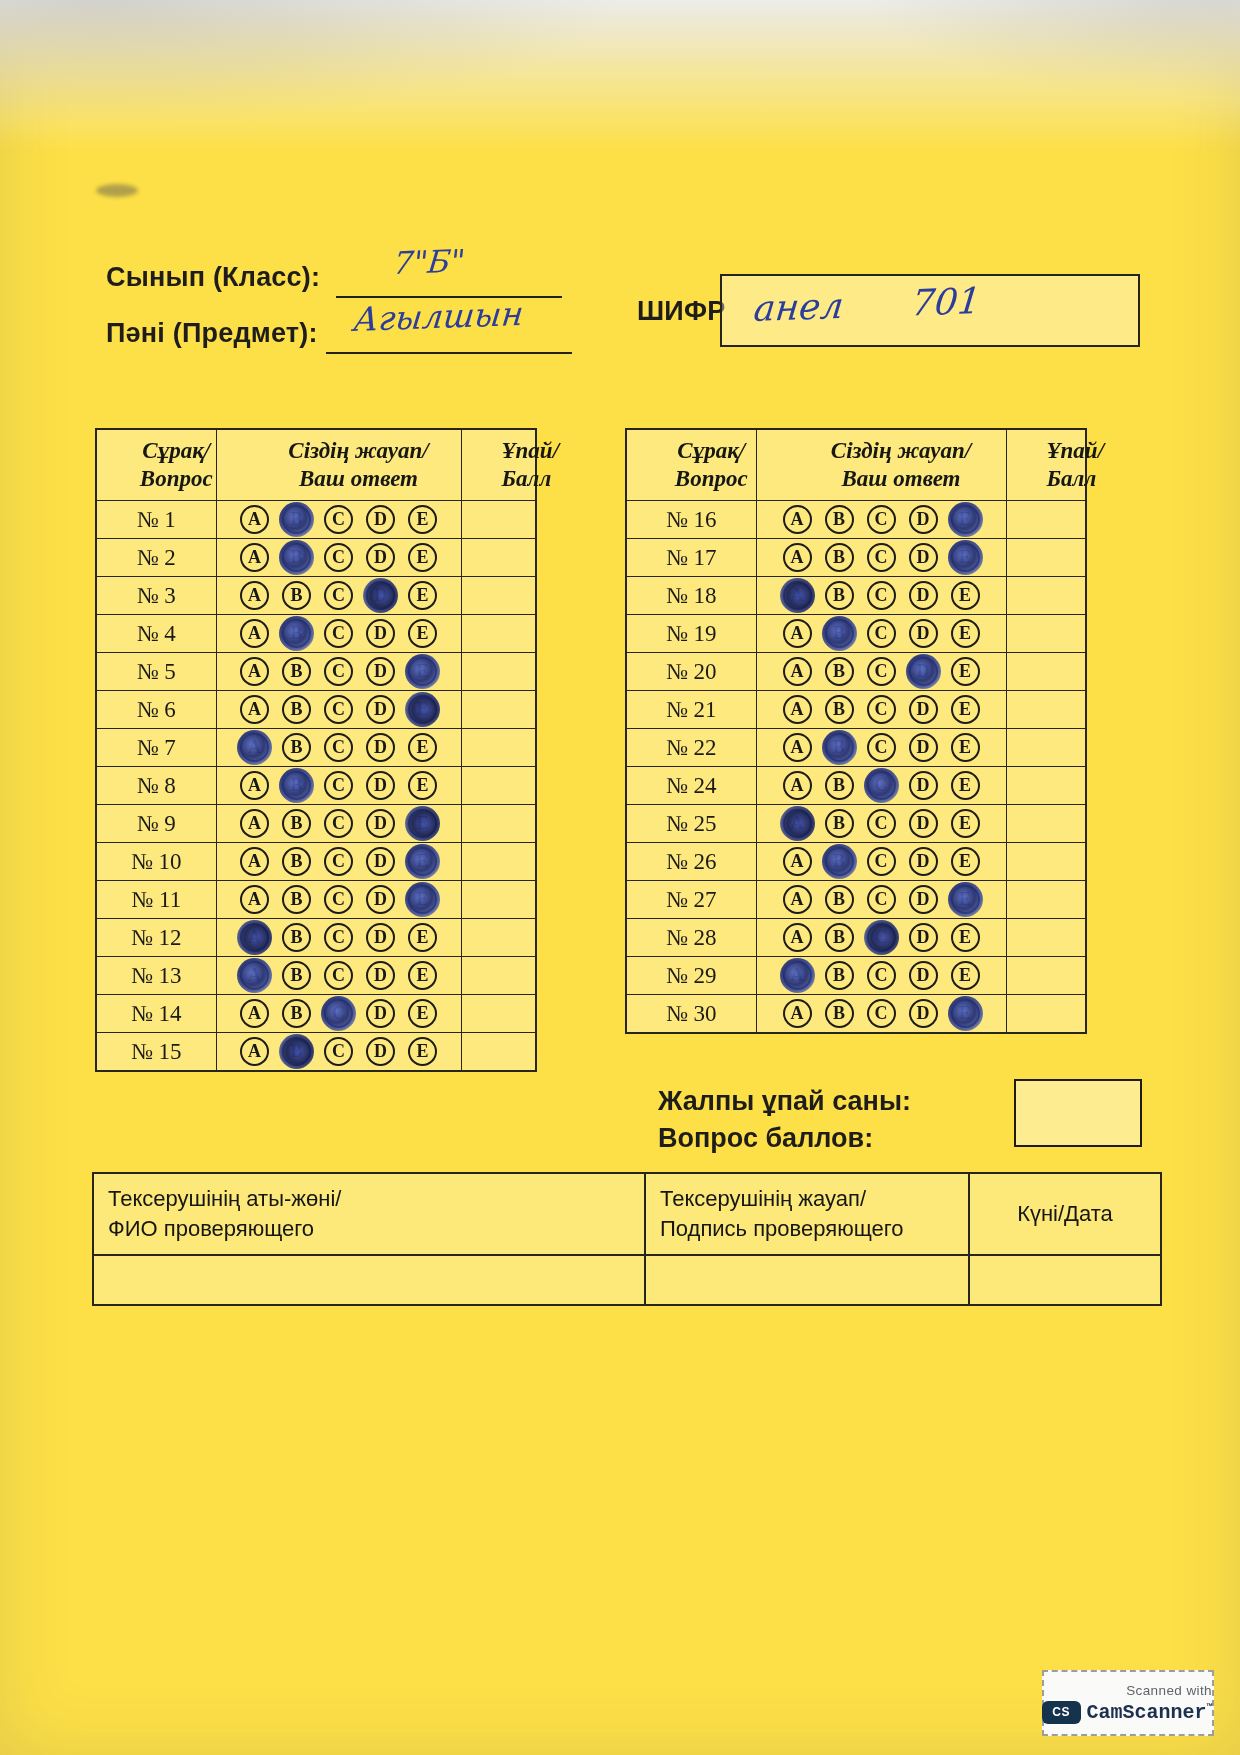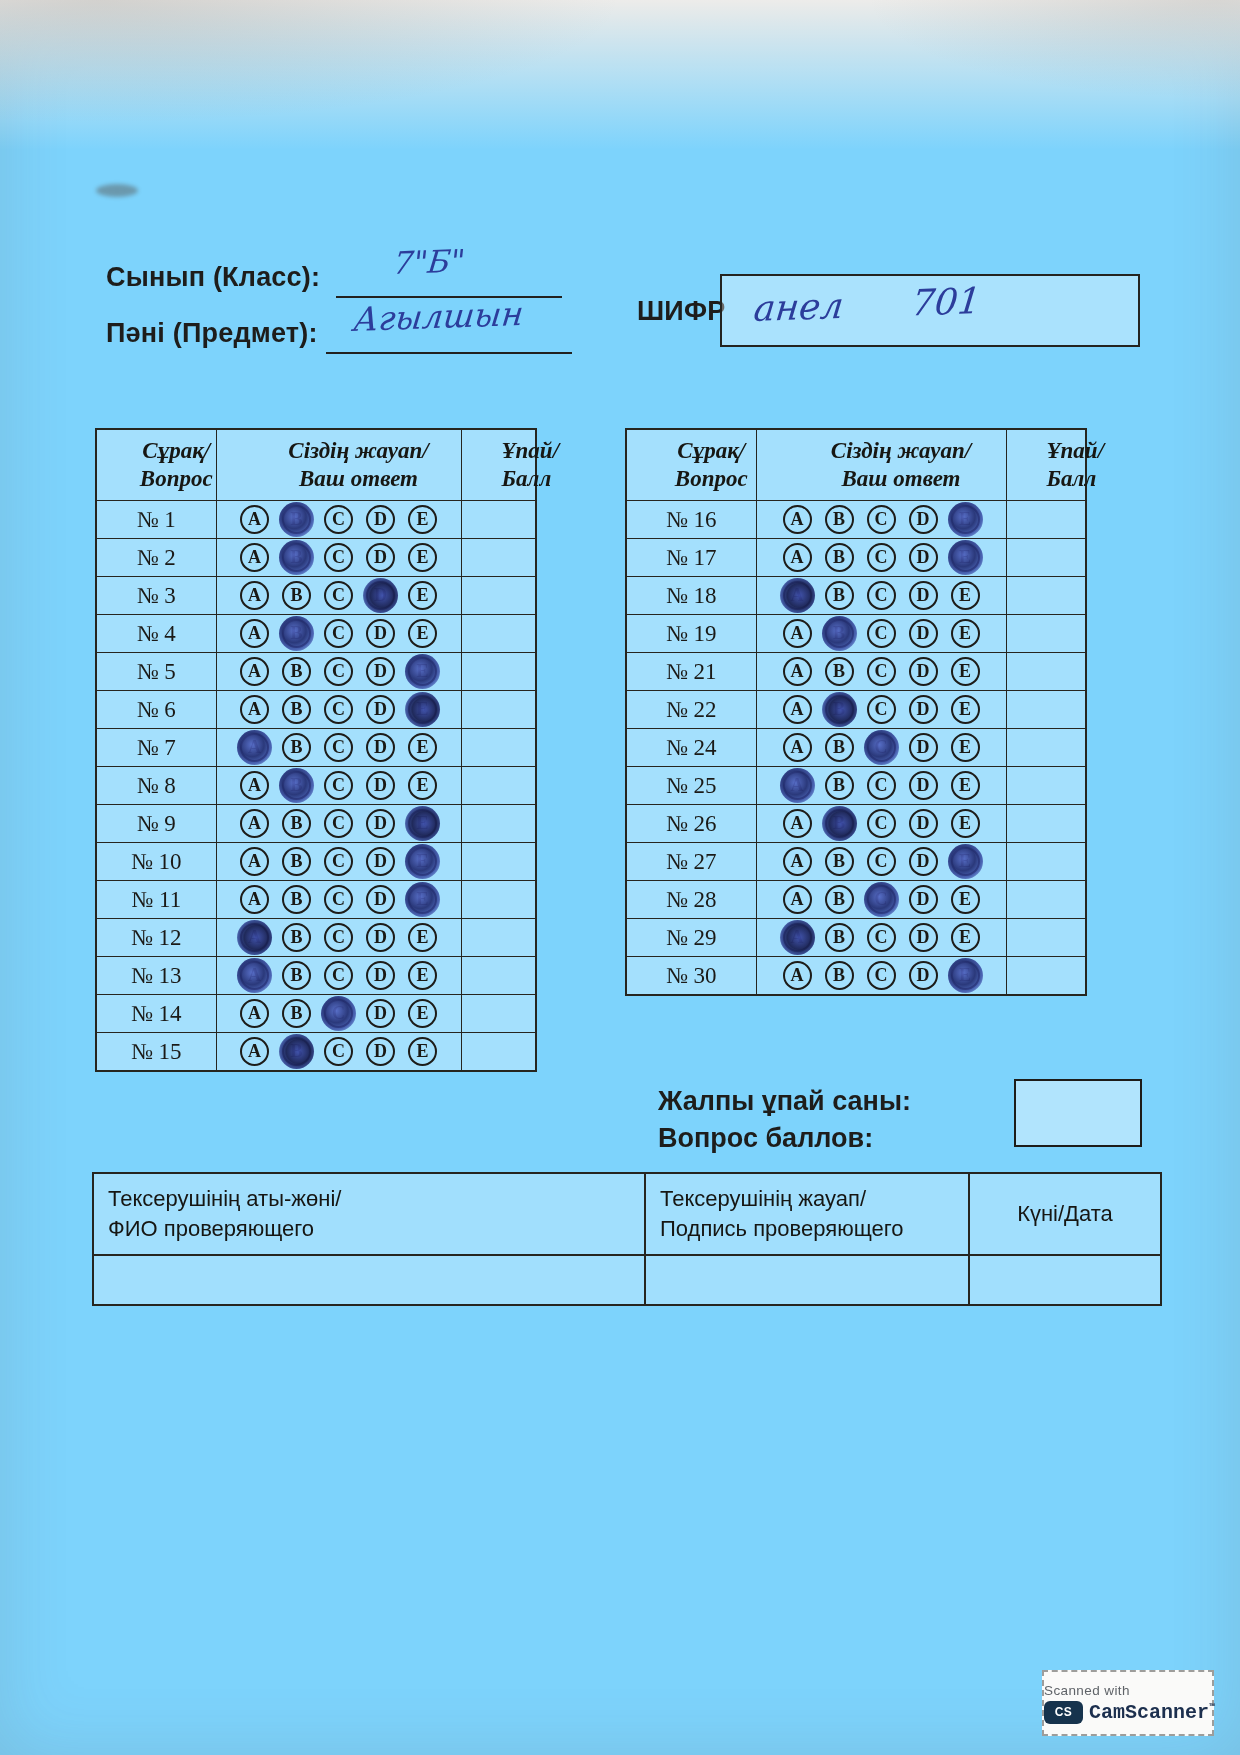--- a/index.html
+++ b/index.html
@@ -1,19 +1,19 @@
 <!DOCTYPE html>
 <html><head>
 <meta charset="utf-8">
 <style>
   html,body{margin:0;padding:0;}
   body{width:1240px;height:1755px;background:#e8e7e4;}
   .page{
     position:relative;width:1240px;height:1755px;overflow:hidden;
-    background:#7dd3fc;color:#1e1d1b;
+    background:#fde047;color:#1e1d1b;
     font-family:"Liberation Sans",sans-serif;
     box-shadow:inset 0 0 70px rgba(95,90,82,.16);
   }
   .page::before{
     content:"";position:absolute;inset:0;pointer-events:none;
     background:
       radial-gradient(60% 10% at 8% 0%, rgba(120,115,108,.22), rgba(0,0,0,0) 70%),
       radial-gradient(40% 8% at 98% 0%, rgba(120,115,108,.18), rgba(0,0,0,0) 70%),
       linear-gradient(#edecea, rgba(255,255,255,0) 150px);
   }
@@ -70,21 +70,21 @@
     table-layout:fixed;background:rgba(255,255,255,.28);border:2.4px solid #26251f;}
   table.reviewer th,table.reviewer td{border:2px solid #26251f;font-weight:normal;}
   table.reviewer th{height:72px;font-size:22px;line-height:1.35;text-align:left;
     padding:4px 14px;vertical-align:middle;color:#161613;}
   table.reviewer th.datecol{text-align:center;}
   table.reviewer td{height:46px;}
 
   
   .badge{position:absolute;left:1042px;top:1670px;width:172px;height:66px;box-sizing:border-box;
     border:2px dashed #9d9d9b;background:#fafaf9;
-    display:flex;flex-direction:column;align-items:flex-start;justify-content:center;gap:3px;}
+    display:flex;flex-direction:column;align-items:flex-end;justify-content:center;gap:3px;}
   .badge .sw{font-size:13.5px;color:#5f6368;letter-spacing:.4px;}
   .brandrow{display:flex;align-items:center;gap:6px;}
   .cs-logo{width:39px;height:23px;border-radius:6px;background:#16334d;position:relative;
     display:flex;align-items:center;justify-content:center;
     color:#fff;font-size:12px;font-weight:bold;letter-spacing:.5px;}
   .cs-logo::after{content:"";position:absolute;left:2px;right:2px;bottom:-3px;height:6px;
     background:#2fc2a5;border-radius:2px;z-index:-1;}
   .brand{font-size:20px;font-weight:bold;color:#1c2f4e;font-family:Liberation Mono, monospace;}
   .brand sup{font-size:9px;}
 </style>
@@ -396,20 +396,33 @@
               <span class="bubble">A</span>
               <span class="bubble filled">B</span>
               <span class="bubble">C</span>
               <span class="bubble">D</span>
               <span class="bubble">E</span>
             </div>
           </td>
           <td></td>
         </tr>
         <tr>
+          <td class="qnum">№ 20</td>
+          <td>
+            <div class="bubbles">
+              <span class="bubble">A</span>
+              <span class="bubble">B</span>
+              <span class="bubble">C</span>
+              <span class="bubble filled">D</span>
+              <span class="bubble">E</span>
+            </div>
+          </td>
+          <td></td>
+        </tr>
+        <tr>
           <td class="qnum">№ 21</td>
           <td>
             <div class="bubbles">
               <span class="bubble">A</span>
               <span class="bubble">B</span>
               <span class="bubble">C</span>
               <span class="bubble">D</span>
               <span class="bubble">E</span>
             </div>
           </td>

